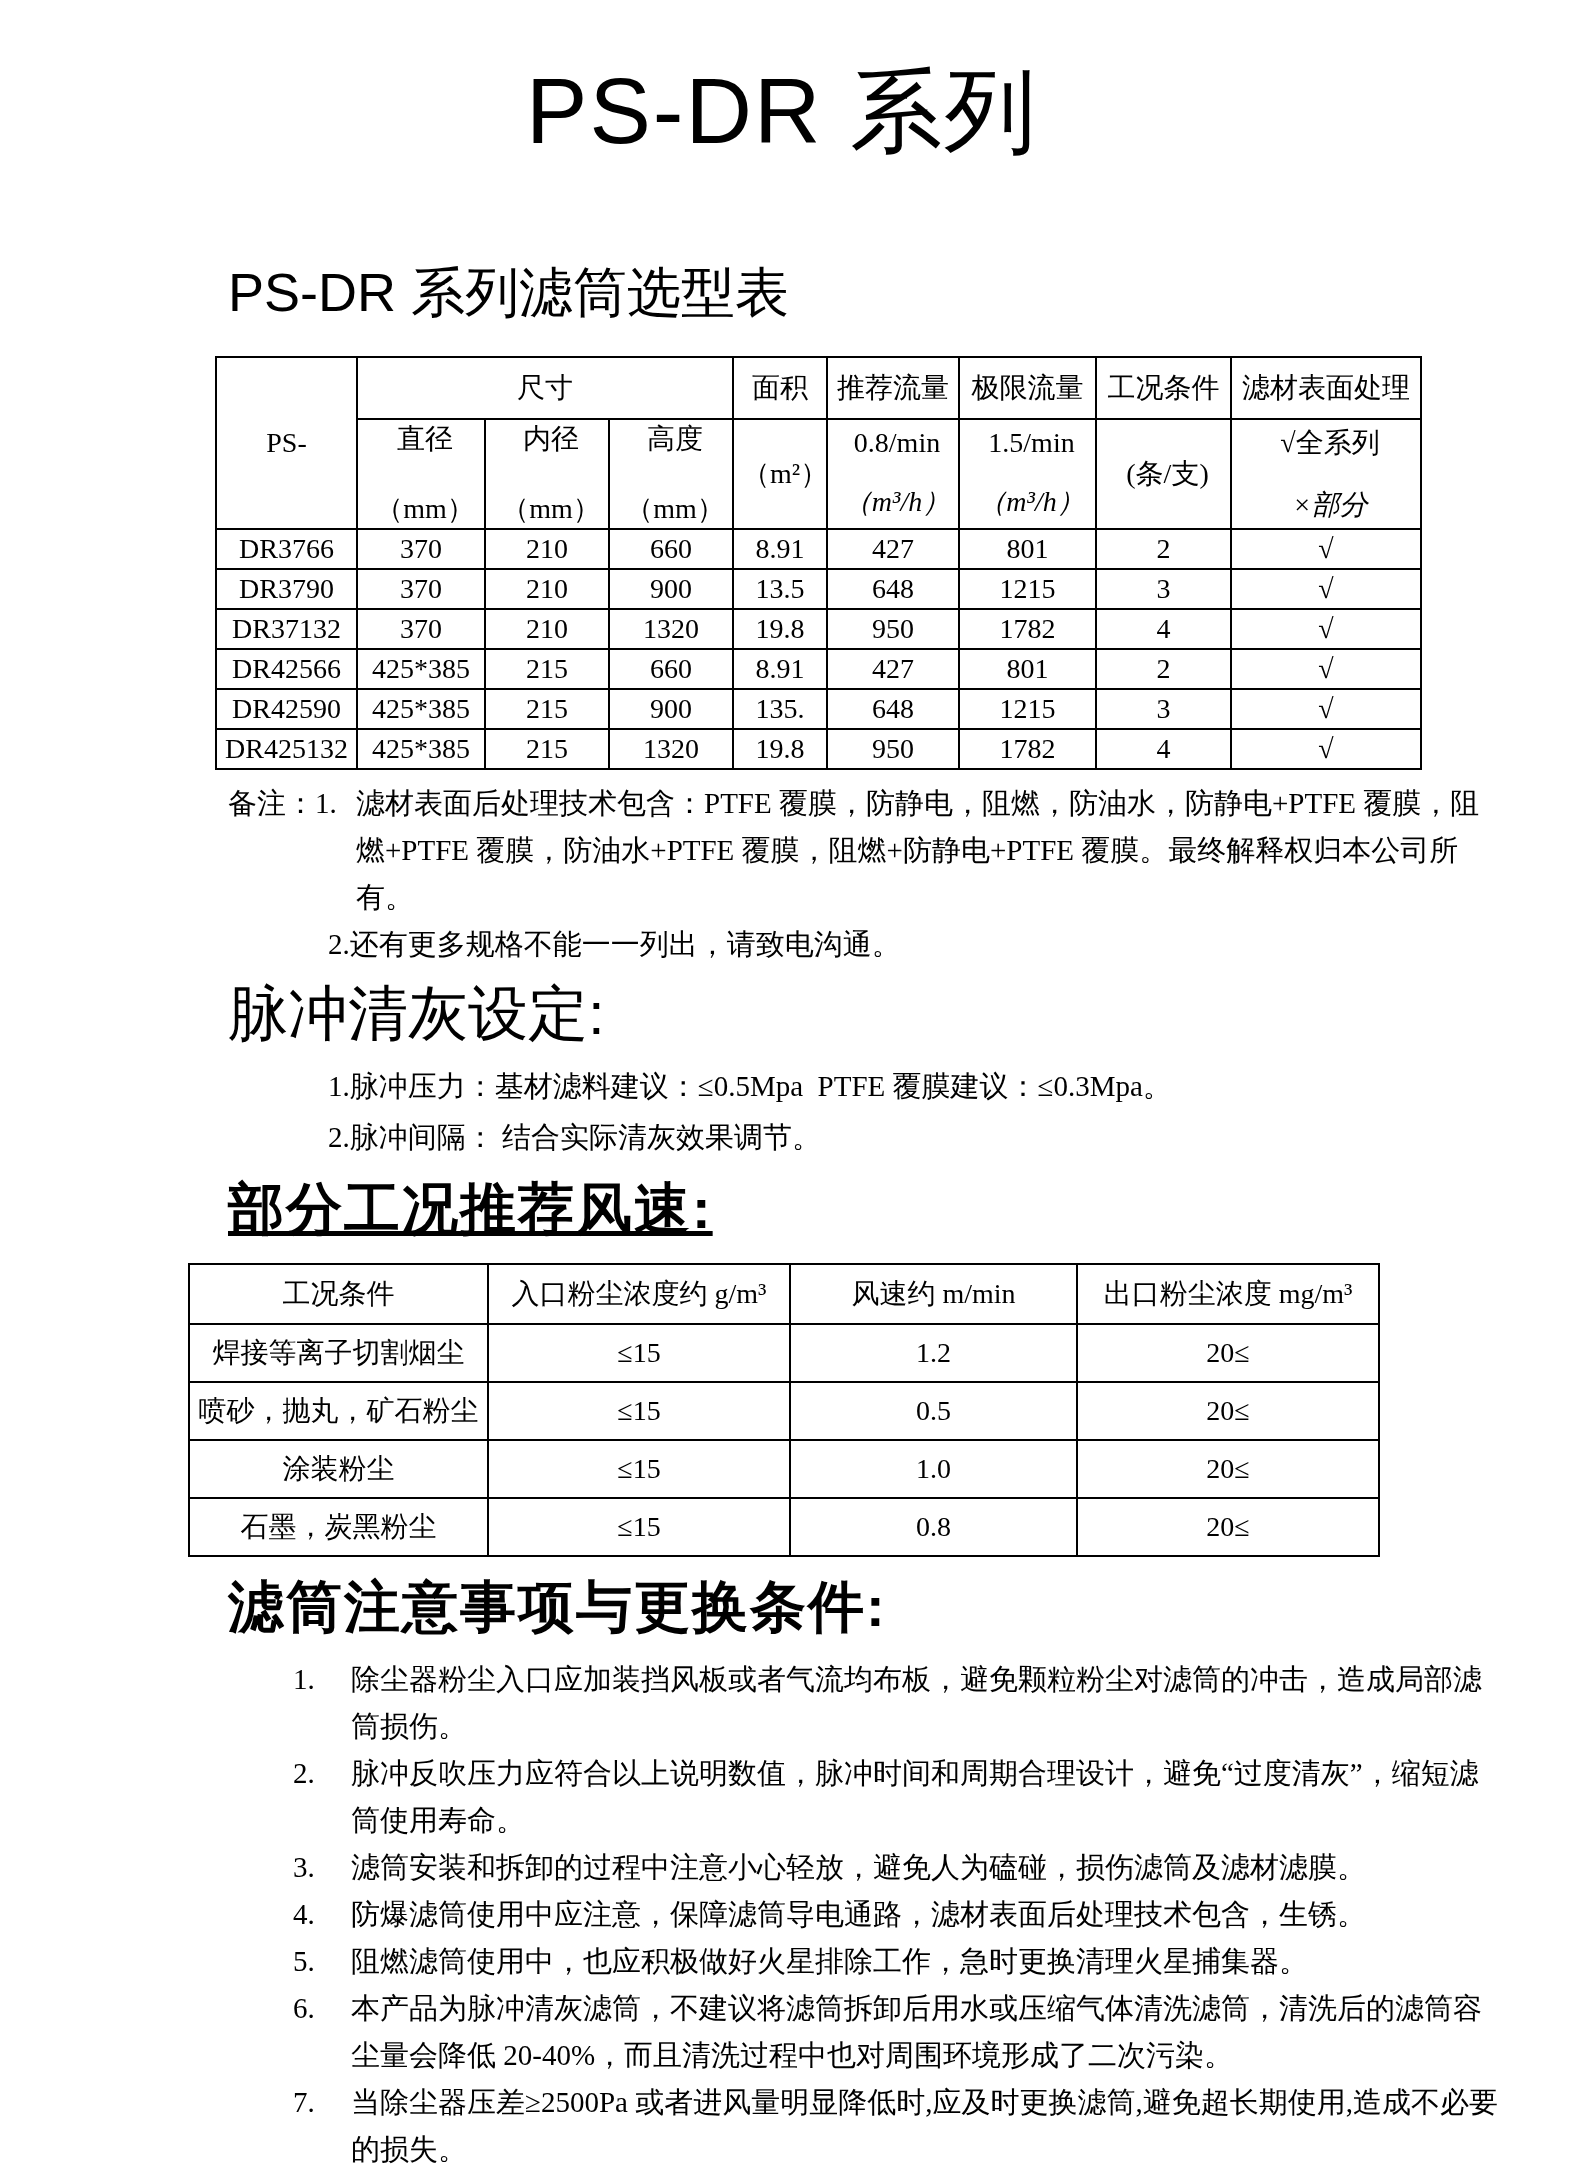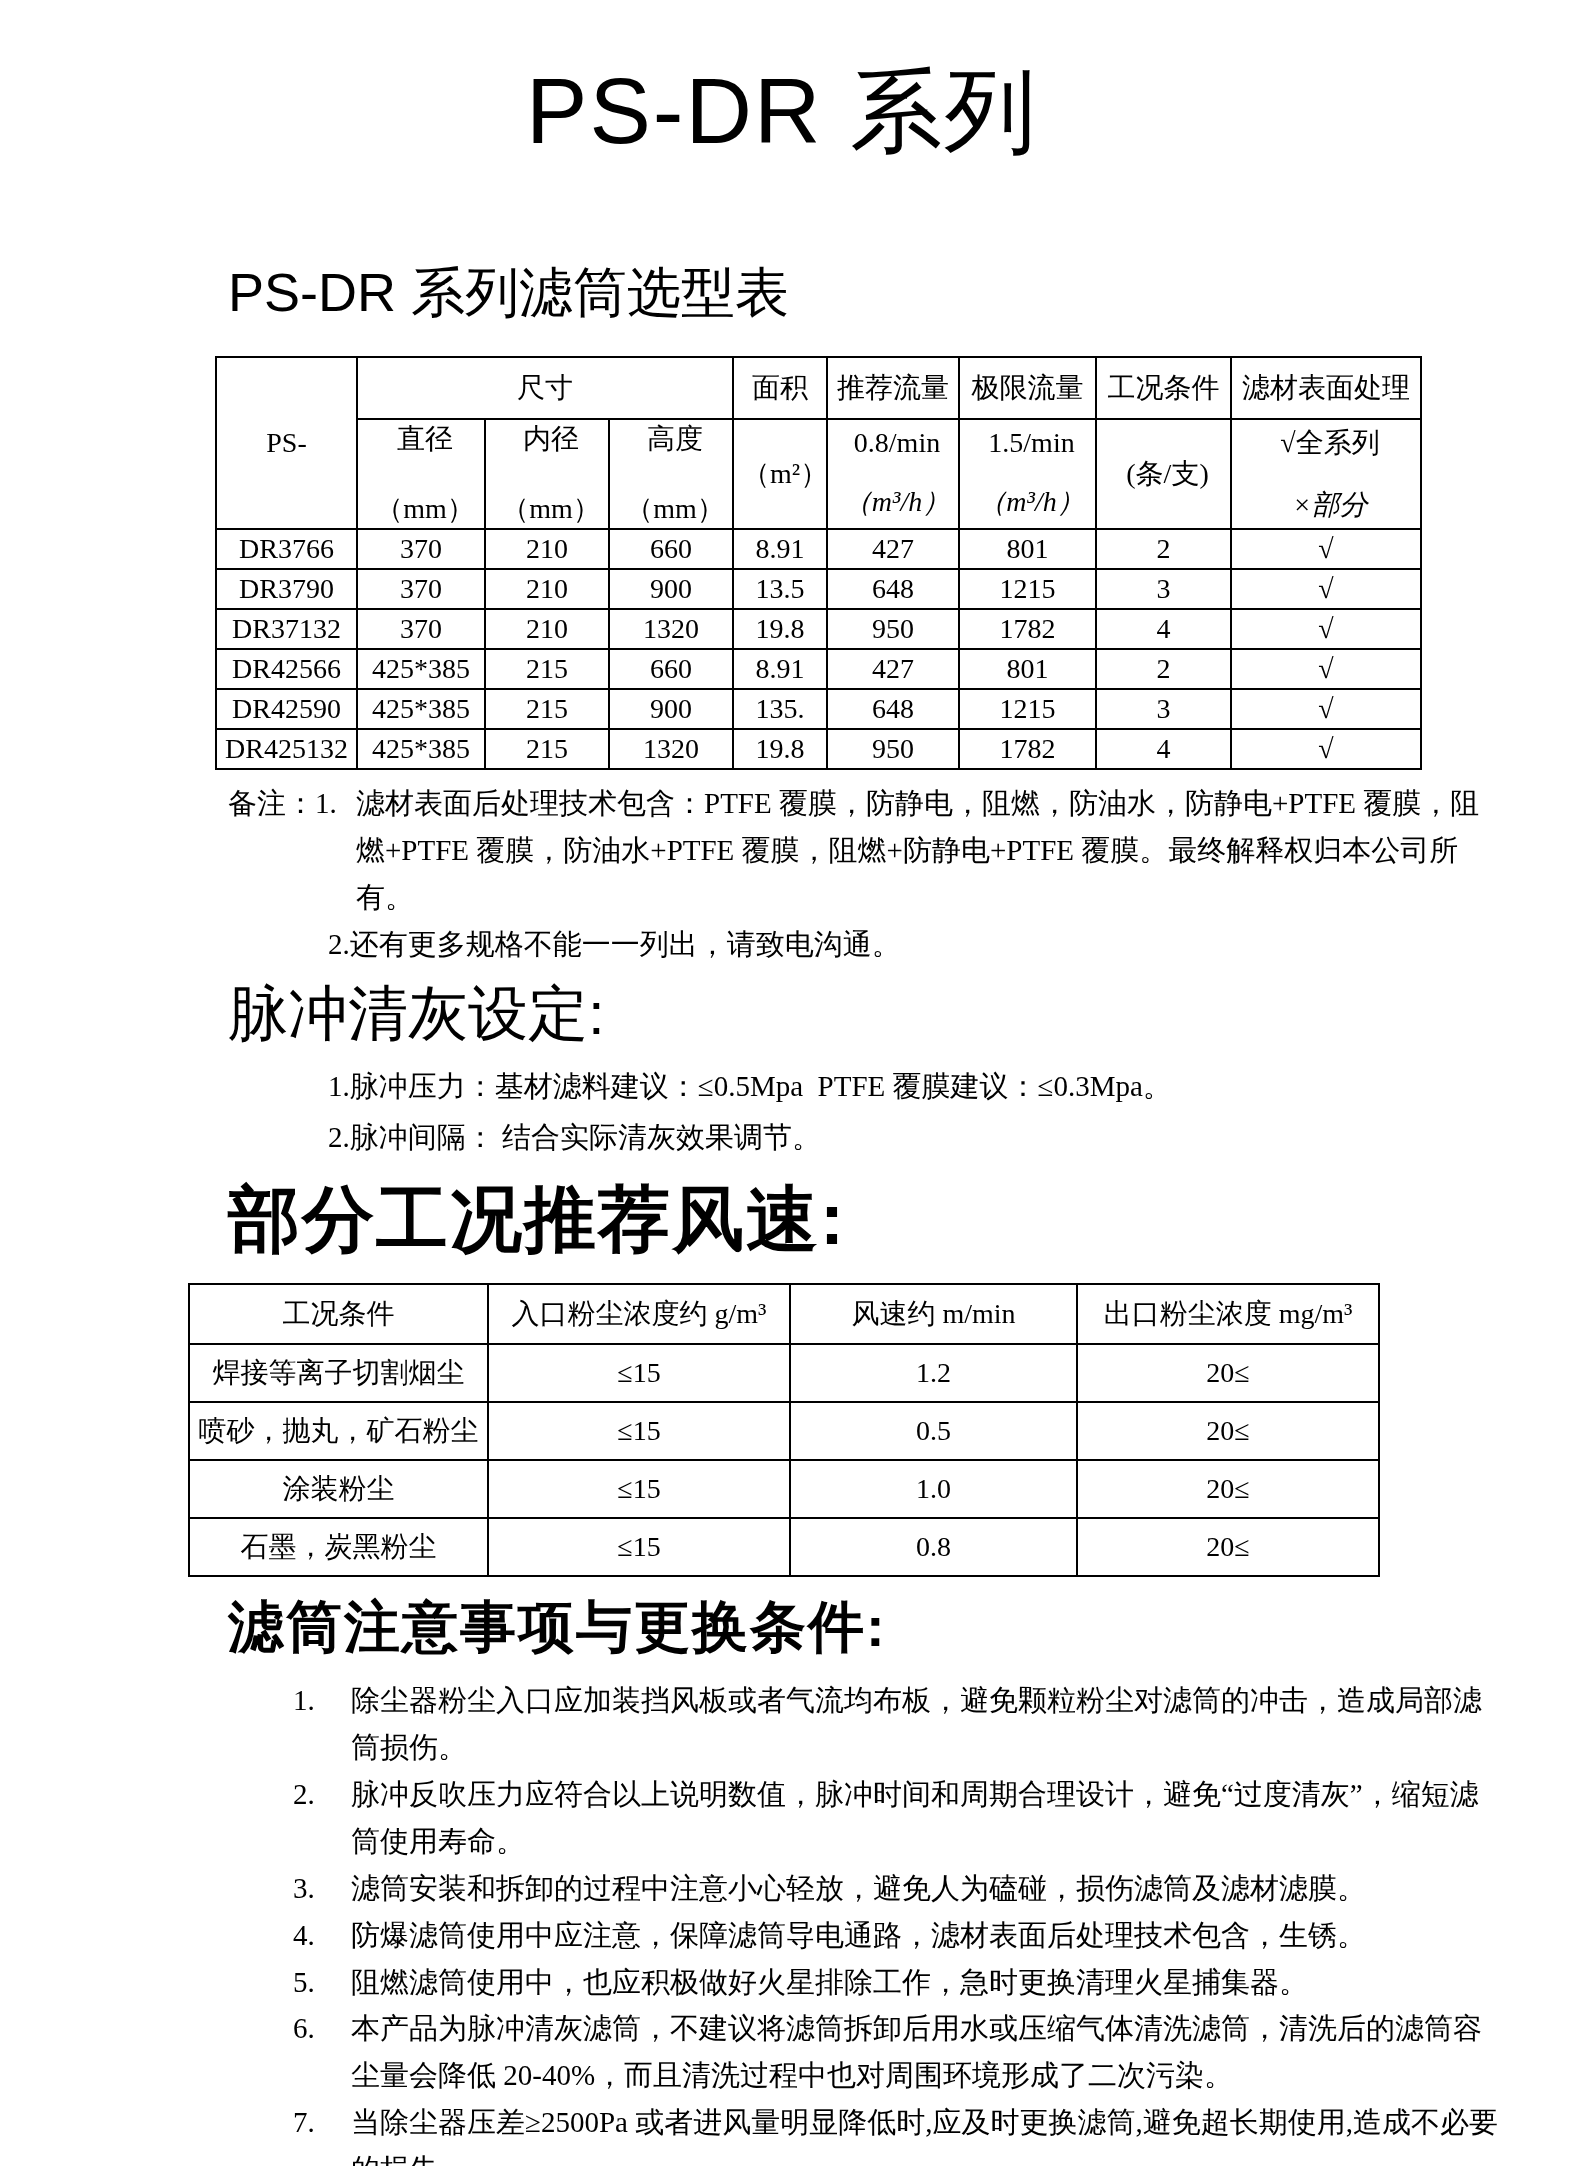--- a/index.html
+++ b/index.html
@@ -26,21 +26,21 @@
   .h-light {
     font-family: "Liberation Sans", "DejaVu Sans", sans-serif;
     font-weight: 400;
   }
   .h-black {
     font-family: "Liberation Sans", "DejaVu Sans", sans-serif;
     font-weight: 700;
   }
   .h-sel    { font-size: 54px; line-height: 1.35; margin: 84px 0 0 228px; }
   .h-pulse  { font-size: 60px; line-height: 1.25; margin: 8px 0 0 228px; }
-  .h-wind   { font-size: 72px; line-height: 1.28; margin: 10px 0 0 228px; letter-spacing: 2px; }
+  .h-wind   { font-size: 56px; line-height: 1.28; margin: 10px 0 0 228px; letter-spacing: 2px; text-decoration: underline; }
   .h-notice { font-size: 56px; line-height: 1.28; margin: 14px 0 0 228px; letter-spacing: 2px; }
 
   
   table { border-collapse: collapse; table-layout: fixed; }
   th, td { border: 2px solid #000; text-align: center; font-weight: 400; padding: 0; overflow: hidden; }
   .t1 {
     margin: 28px 0 0 215px;
     width: 1205px;
     font-size: 28px;
   }

